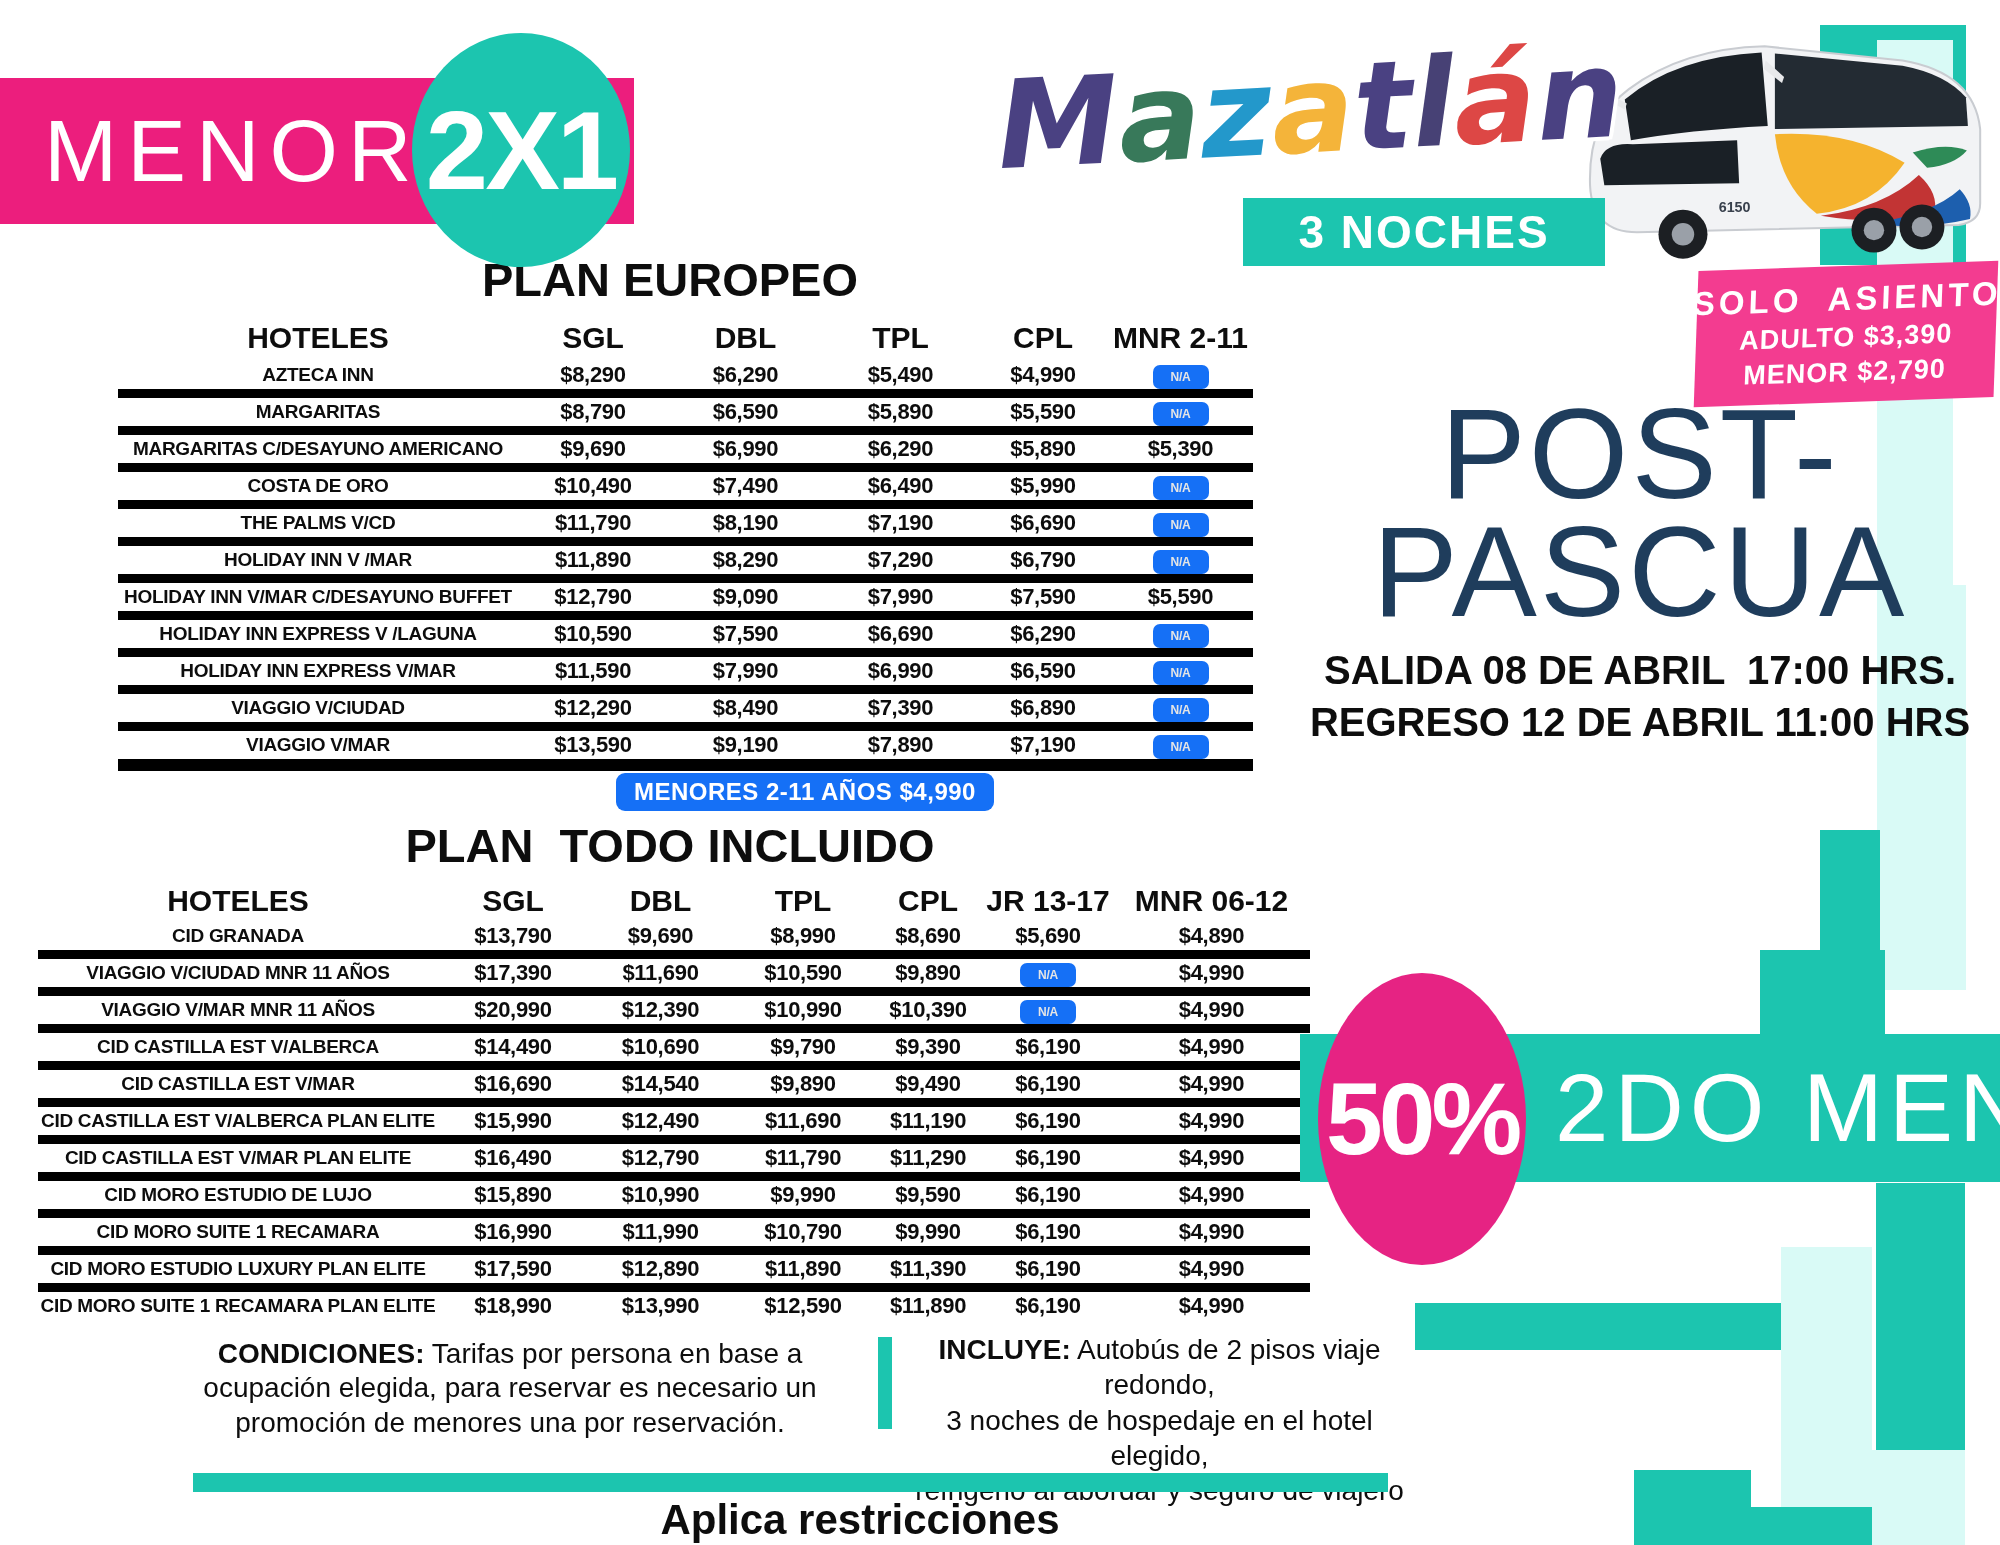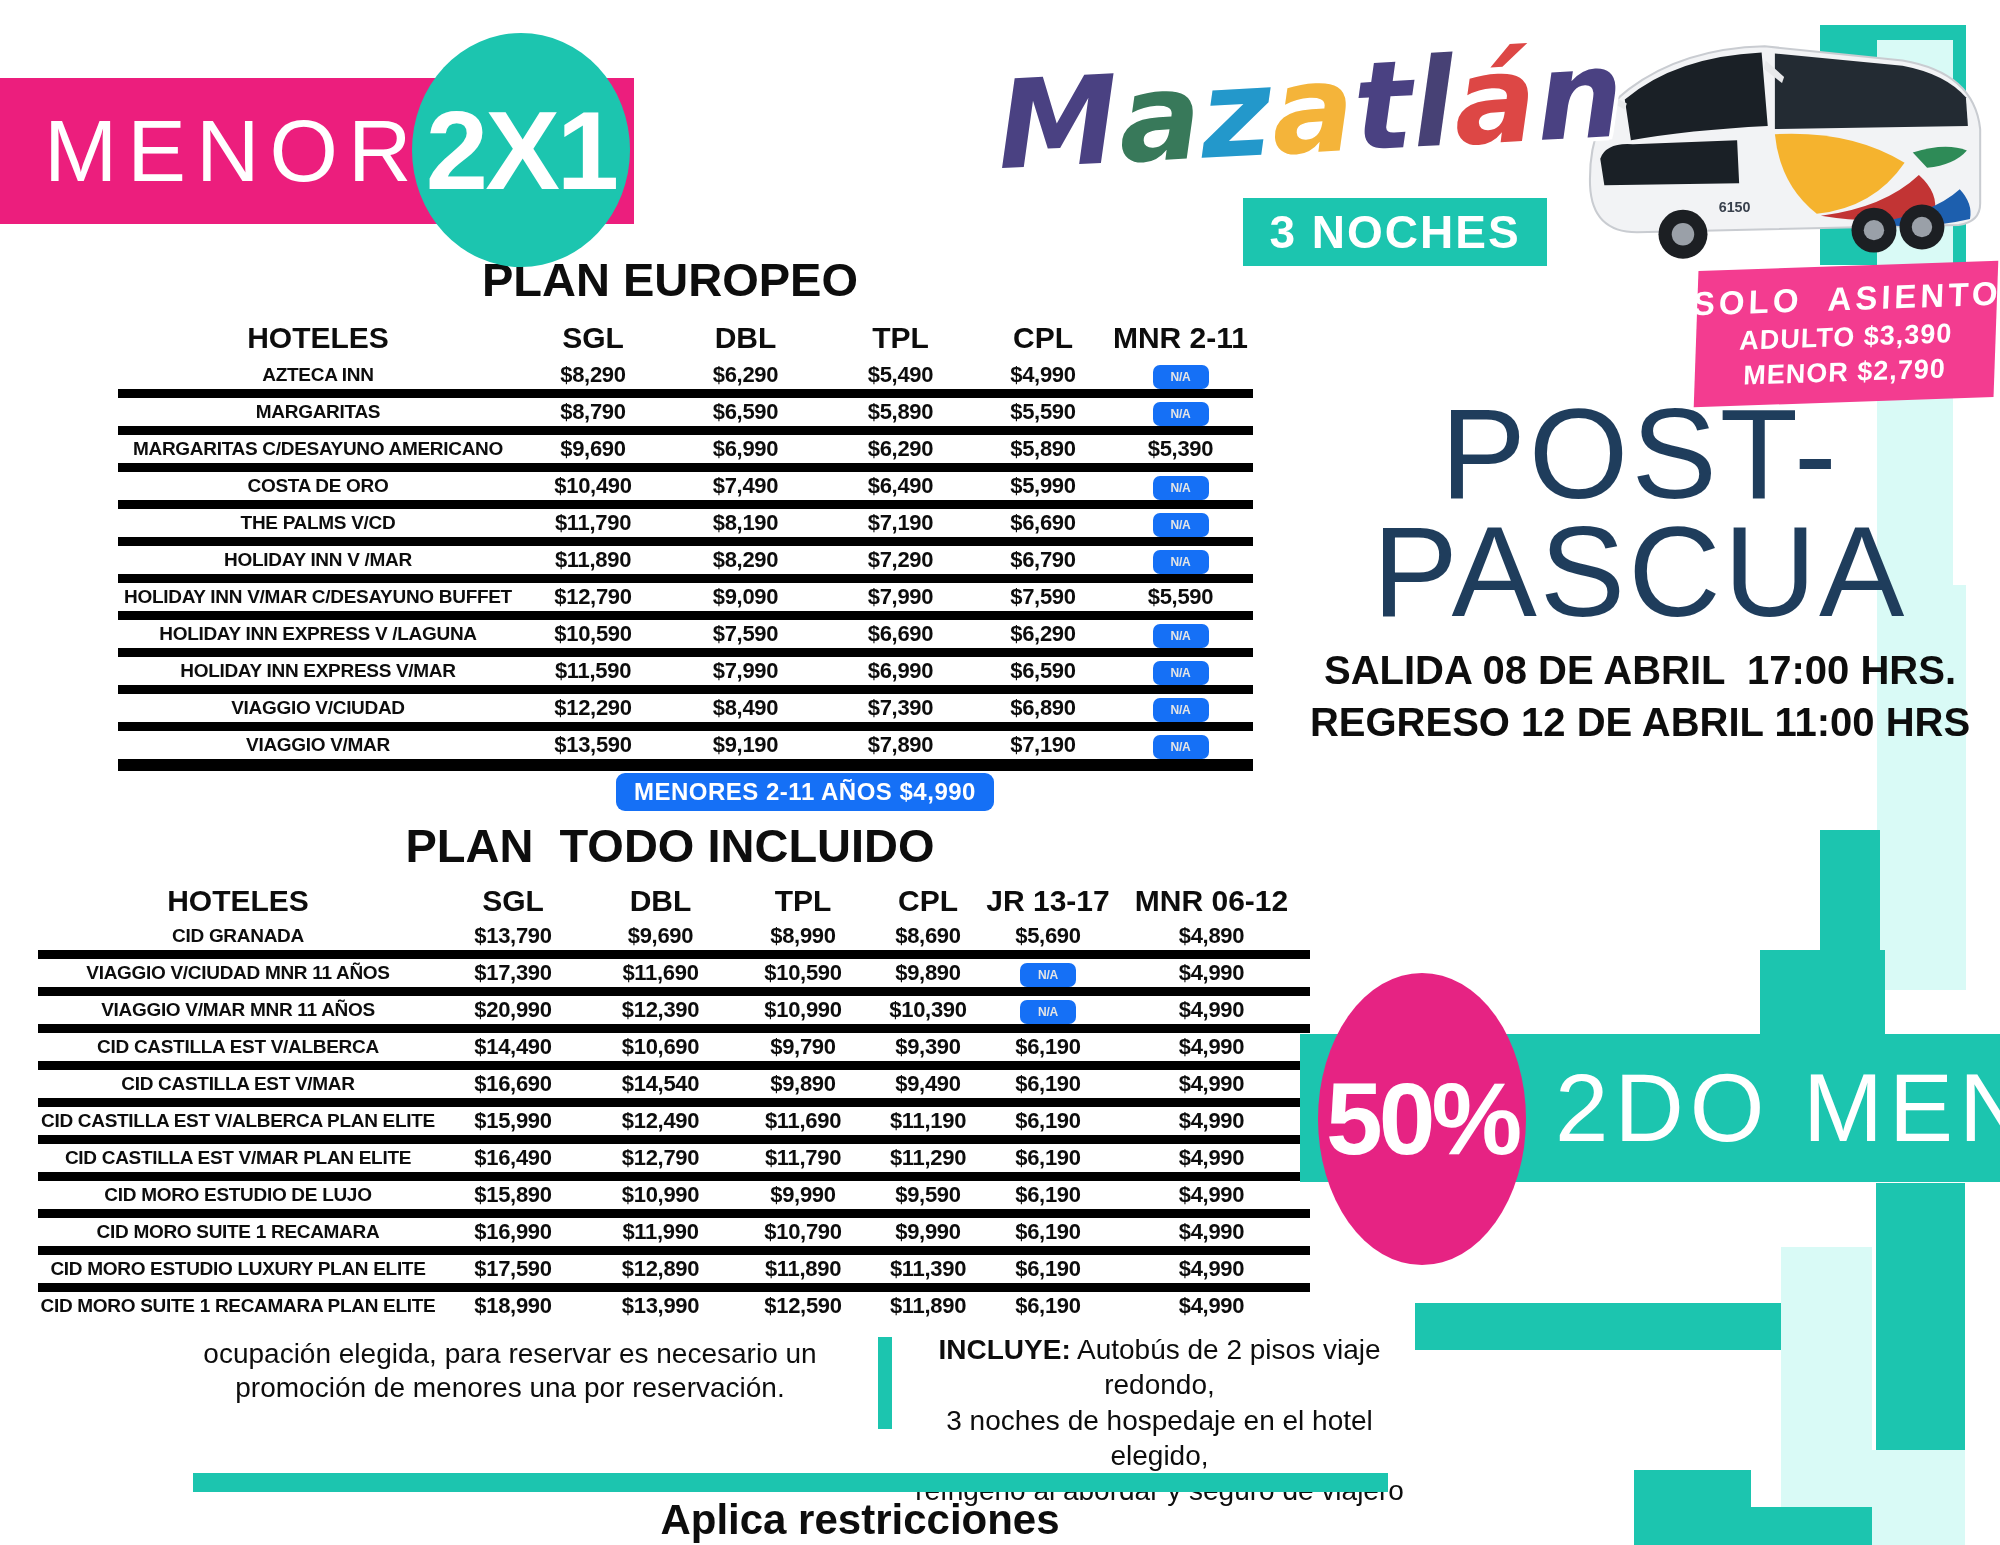--- a/index.html
+++ b/index.html
@@ -19,21 +19,21 @@
   .deal-circle{left:412px;top:33px;width:218px;height:234px;border-radius:50%;
     background:#1cc5af;display:flex;align-items:center;justify-content:center;z-index:2;}
   .deal-circle span{color:#fff;font-size:112px;font-weight:700;letter-spacing:-3px;}
 
   .logo{left:960px;top:20px;width:700px;height:180px;display:flex;align-items:center;justify-content:center;
     font-family:"DejaVu Sans", sans-serif;font-style:italic;font-weight:700;font-size:122px;
     transform:rotate(-3deg);z-index:3;}
   .logo-ch{
     text-shadow:4px 0 0 #fff,-4px 0 0 #fff,0 4px 0 #fff,0 -4px 0 #fff,
       3px 3px 0 #fff,-3px 3px 0 #fff,3px -3px 0 #fff,-3px -3px 0 #fff,0 0 7px #fff;}
-  .nights{left:1243px;top:198px;width:304px;height:68px;background:#1cc5af;display:flex;
+  .nights{left:1243px;top:198px;width:362px;height:68px;background:#1cc5af;display:flex;
     align-items:center;justify-content:center;z-index:3;}
   .nights span{color:#fff;font-weight:700;font-size:46px;letter-spacing:2px;}
 
   .bus{left:1565px;top:32px;width:430px;height:240px;z-index:2;}
 
   .seat-badge{left:1696px;top:266px;width:300px;height:136px;background:#f33c90;
     transform:rotate(-2deg) skewX(-4deg);display:flex;flex-direction:column;align-items:center;
     justify-content:center;z-index:3;color:#fff;}
   .seat-badge .sb-title{font-size:33px;font-weight:700;letter-spacing:4px;white-space:pre;}
   .seat-badge .sb-line{font-size:27px;font-weight:700;letter-spacing:1px;margin-top:4px;}
@@ -385,20 +385,21 @@
   </div>
 
 <div class="abs promo-band">
   <span>2DO MENOR</span>
 </div>
 <div class="abs promo-circle">
   <span>50%</span>
 </div>
 
 <div class="abs cond">
+  <div><b>CONDICIONES:</b><span> Tarifas por persona en base a</span></div>
   <div>ocupación elegida, para reservar es necesario un</div>
   <div>promoción de menores una por reservación.</div>
 </div>
 
 <div class="abs incl-bar"></div>
 <div class="abs incl">
   <div><b>INCLUYE:</b><span> Autobús de 2 pisos viaje redondo,</span></div>
   <div>3 noches de hospedaje en el hotel elegido,</div>
   <div>refrigerio al abordar y seguro de viajero</div>
 </div>

